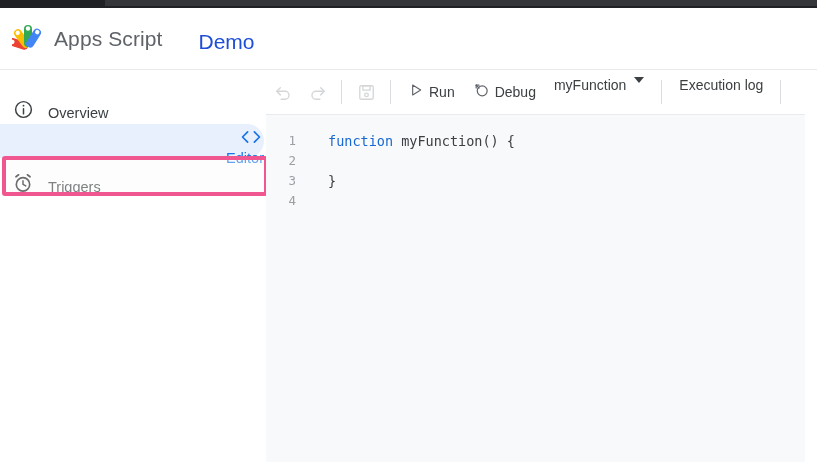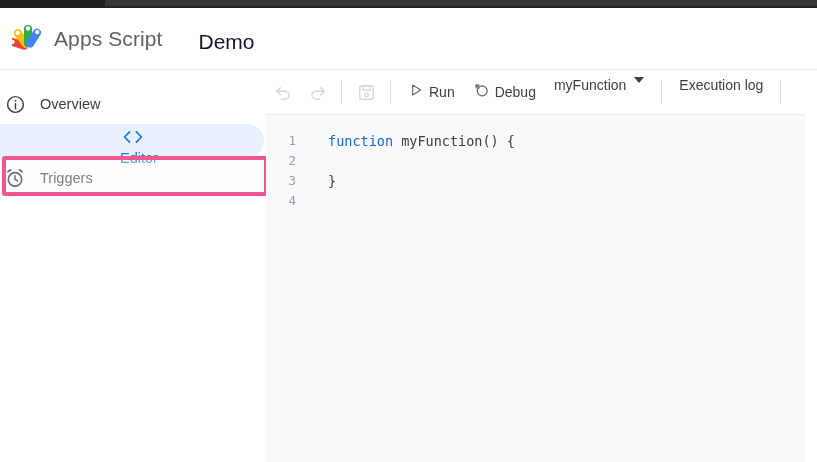--- a/index.html
+++ b/index.html
@@ -25,32 +25,32 @@
     position: absolute; left: 0; top: 8px; width: 817px; height: 62px;
     background: #ffffff; display: flex; align-items: center;
     border-bottom: 1px solid #e8eaed;
   }
   .logo { margin-left: 12px; width: 34px; height: 30px; display: block; }
   .brand {
     margin-left: 8px; font-size: 21px; color: #5f6368; letter-spacing: .1px;
     white-space: nowrap;
   }
   .doc-title {
-    margin-left: 36px; font-size: 21px; color: #0f172a; white-space: nowrap; margin-top: 6px;
+    margin-left: 36px; font-size: 21px; color: #1d4ed8; white-space: nowrap; margin-top: 6px;
   }
 
   
   .sidebar {
     position: absolute; left: 0; top: 70px; width: 277px; height: 392px;
     background: #ffffff; border-right: 1px solid #e8eaed;
     padding-top: 14px;
   }
   .nav-item {
-    position: relative; display: flex; align-items: center;
-    height: 34px; margin: 3px 12px 3px 0; padding-left: 2px;
+    position: relative; display: flex; align-items: flex-end;
+    height: 34px; margin: 3px 12px 3px 0; padding-left: 10px;
     border-radius: 0 17px 17px 0; cursor: pointer;
     color: #3c4043;
   }
   .nav-item .ic {
     width: 26px; height: 24px; flex: 0 0 26px;
     display: flex; align-items: center; justify-content: center;
   }
   .nav-item .lbl {
     margin-left: 12px; font-size: 14.5px; white-space: nowrap;
   }

